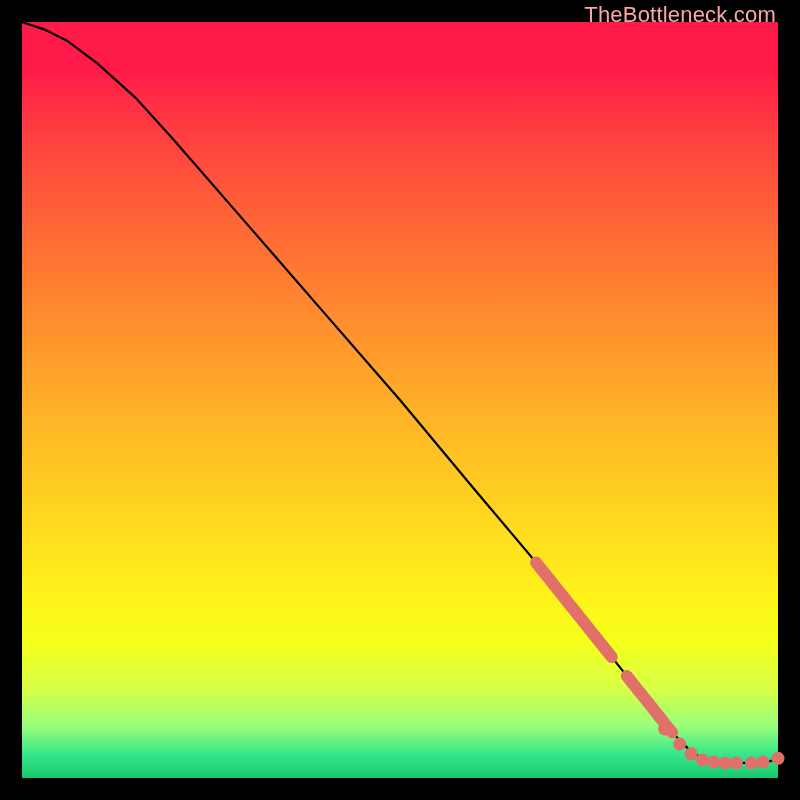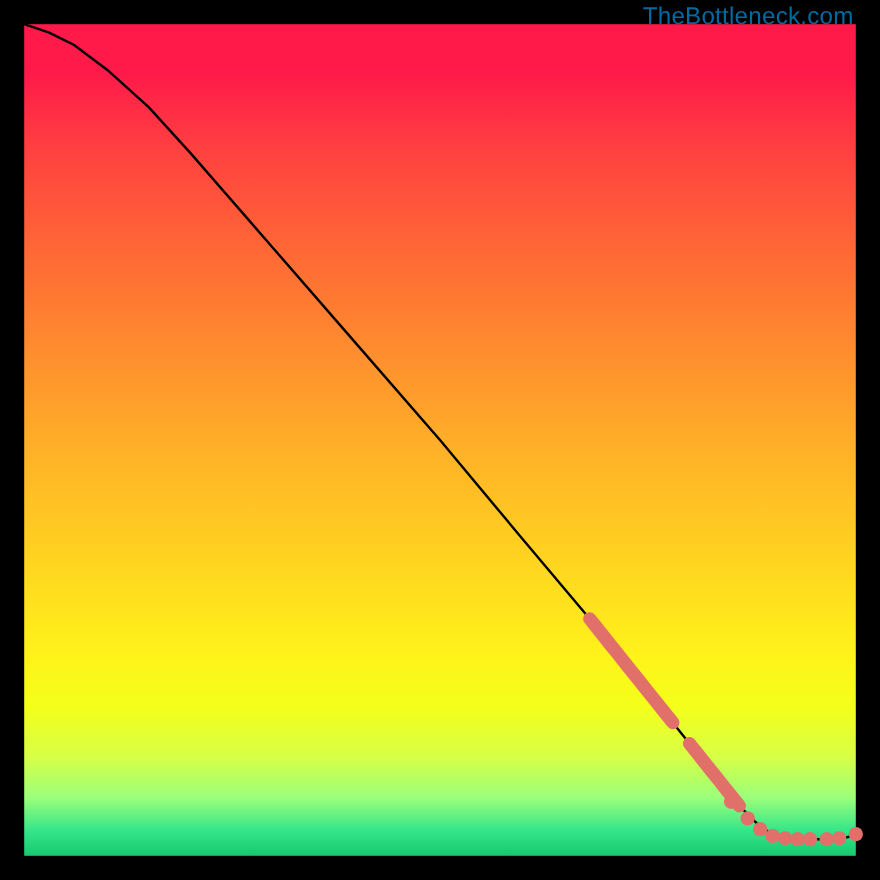--- a/index.html
+++ b/index.html
@@ -39,21 +39,21 @@
       #d8ff45 88%,
       #9bff7a 93%,
       #34e58a 97%,
       #18c86e 100%
     );
   }
   .watermark {
     position: absolute;
     top: 2px;
     right: 24px;
-    color: #0369a1;
+    color: #fca5a5;
     font-size: 22px;
     font-weight: 500;
     letter-spacing: 0.2px;
     user-select: none;
   }
   svg.curve {
     position: absolute;
     left: 0;
     top: 0;
     width: 756px;

